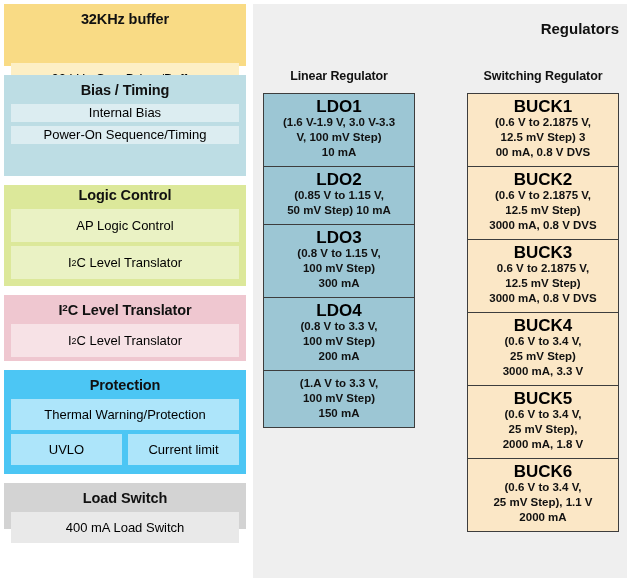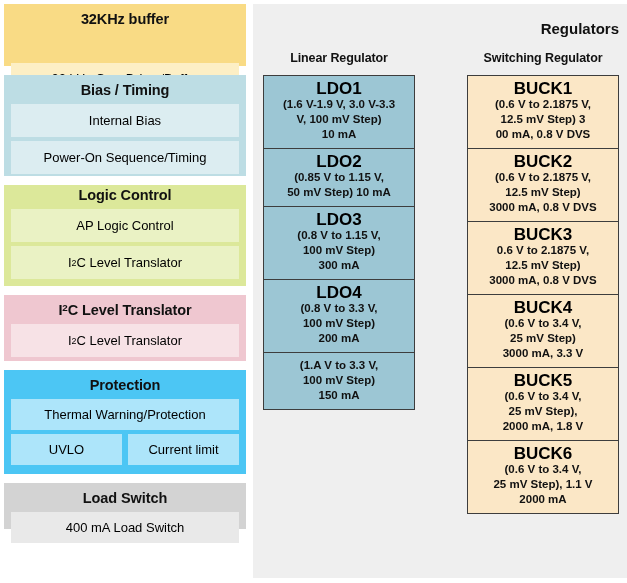--- a/index.html
+++ b/index.html
@@ -86,21 +86,21 @@
 
   
   .h-osc   { height: 62px; }
   .h-bias  { height: 101px; }
   .h-logic { height: 101px; }
   .h-i2c   { height: 66px; }
   .h-prot  { height: 104px; }
   .h-load  { height: 46px; }
 
   .h-osc  .chip  { height: 31px; }
-  .h-bias .chip  { height: 33px; }
+  .h-bias .chip  { height: 18px; }
   .h-logic .chip { height: 33px; }
   .h-i2c  .chip  { height: 33px; }
   .h-prot .chip  { height: 31px; }
   .h-load .chip  { height: 31px; }
 
   sup {
     font-size: 0.68em;
     vertical-align: 0.42em;
     line-height: 0;
   }
@@ -119,21 +119,21 @@
   #regulators-title {
     text-align: right;
     font-weight: bold;
     font-size: 15px;
     line-height: 18px;
     margin-top: 16px;
     color: #111111;
   }
   #reg-columns {
     display: flex;
-    margin-top: 13px;
+    margin-top: 31px;
     gap: 52px;
     justify-content: center;
   }
   .reg-col {
     width: 152px;
     display: flex;
     flex-direction: column;
   }
   .col-heading {
     text-align: center;

